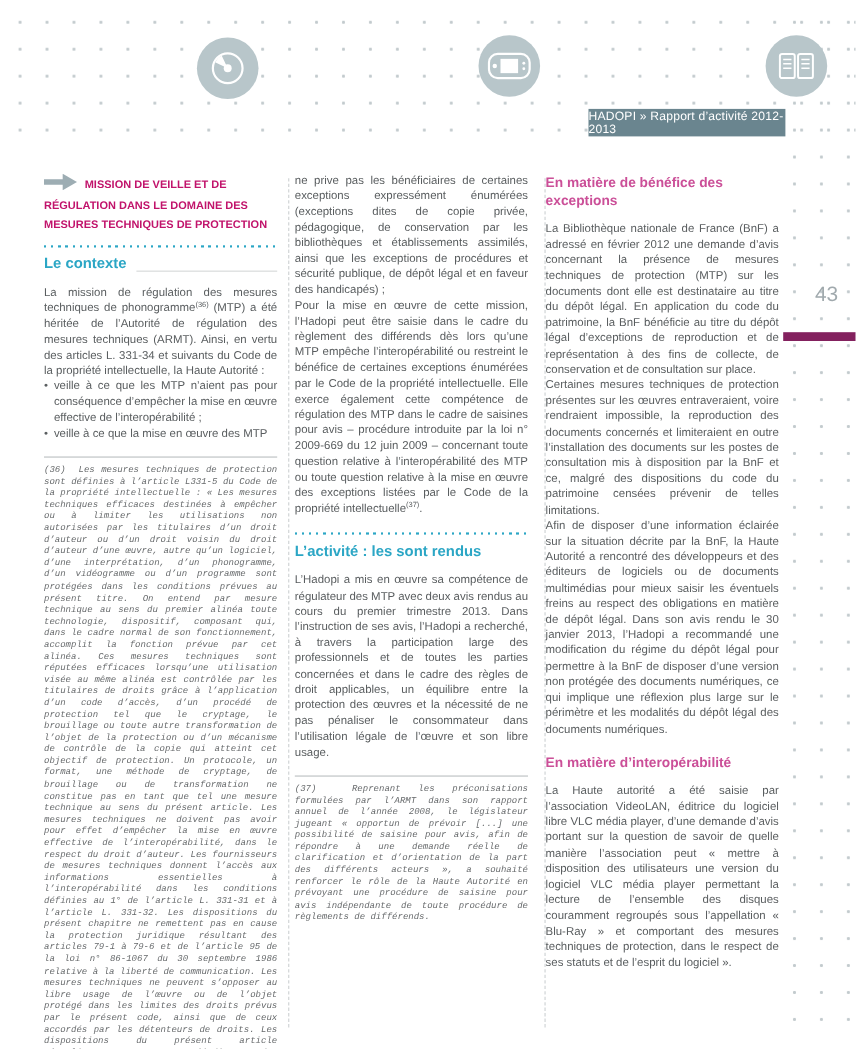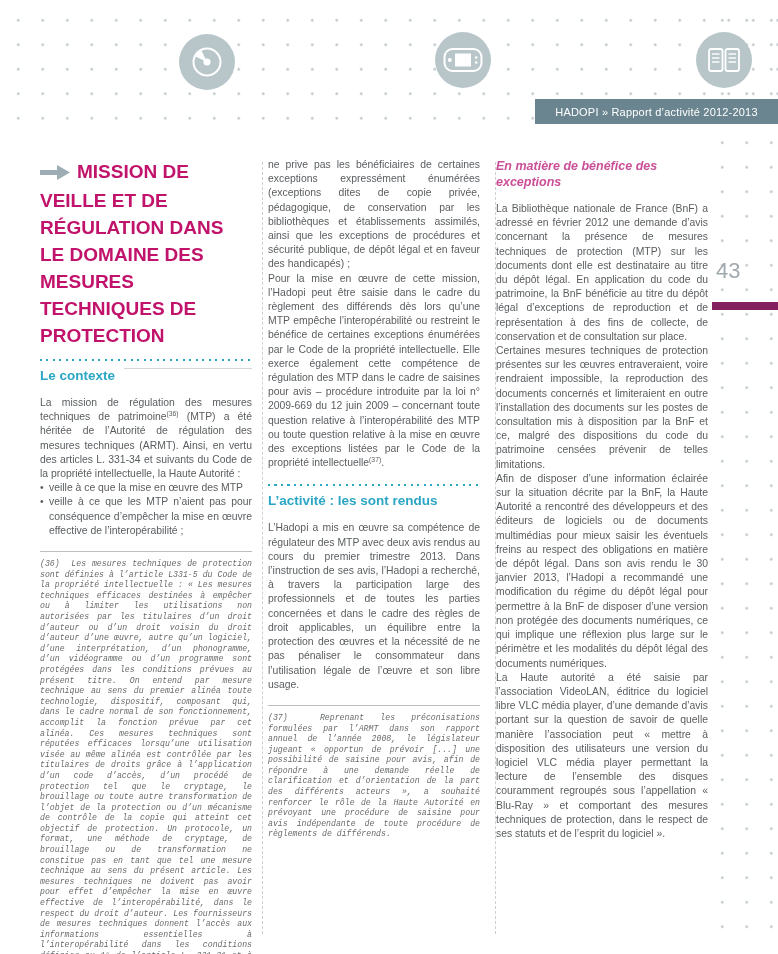--- a/index.html
+++ b/index.html
@@ -22,39 +22,39 @@
 
   .dots{position:absolute;background-image:radial-gradient(circle, var(--dots) 1.2px, transparent 1.5px);background-size:24.5px 24.5px;}
   .dots-top{left:0;top:0;width:778px;height:128px;background-position:6px 8px;}
   .dots-right{left:702px;top:0;width:76px;height:944px;background-position:8px 8px;}
 
   .icon-circle{position:absolute;width:56px;height:56px;border-radius:50%;background:var(--circle);display:flex;align-items:center;justify-content:center;}
   .ic1{left:179px;top:34px;}
   .ic2{left:435px;top:32px;}
   .ic3{left:696px;top:32px;}
 
-  .header-band{position:absolute;left:535px;top:99px;width:243px;height:25px;background:var(--slate);color:#fff;font-size:11px;display:flex;align-items:center;justify-content:center;letter-spacing:.2px;}
+  .header-band{position:absolute;left:535px;top:99px;width:179px;height:25px;background:var(--slate);color:#fff;font-size:11px;display:flex;align-items:center;justify-content:center;letter-spacing:.2px;}
 
-  .page-number{position:absolute;left:716px;top:258px;width:46px;text-align:left;font-size:22px;color:var(--pageno);}
+  .page-number{position:absolute;left:716px;top:258px;width:46px;text-align:right;font-size:19px;color:var(--pageno);}
   .page-number-bar{position:absolute;left:712px;top:302px;width:66px;height:8px;background:var(--bar);}
 
   .content{position:absolute;left:40px;top:158px;width:678px;display:flex;}
   .col{width:212px;color:var(--body);}
   .col + .col{margin-left:16px;}
   .sep{position:absolute;top:4px;width:0;border-left:1px dashed #ccd0d2;height:772px;}
   .sep1{left:222px;}
   .sep2{left:455px;}
 
-  h1.doc-title{color:var(--magenta);font-size:19px;line-height:27px;font-weight:bold;text-transform:uppercase;margin-bottom:10px;}
+  h1.doc-title{color:var(--magenta);font-size:10px;line-height:17px;font-weight:bold;text-transform:uppercase;margin-bottom:10px;}
   .arrow-ic{display:inline-block;vertical-align:-2px;margin-right:7px;}
 
   .dotrule{height:2px;background-image:repeating-linear-gradient(to right, var(--teal) 0 2px, transparent 2px 6.5px);margin:10px 0 7px 0;}
-  h2.section{color:var(--teal);font-size:13.5px;font-weight:bold;display:flex;align-items:flex-start;margin-bottom:13px;}
+  h2.section{color:var(--teal);font-size:13.5px;font-weight:bold;display:flex;align-items:flex-end;margin-bottom:13px;}
   h2.section .hline{flex:1;height:1px;background:var(--rule);margin-left:9px;}
-  h3.sub{color:var(--pink);font-size:12.5px;line-height:16px;font-weight:bold;margin-bottom:12px;font-style:italic;}
+  h3.sub{color:var(--pink);font-size:12.5px;line-height:16px;font-weight:bold;margin-bottom:12px;}
 
   p.body{font-size:10.4px;line-height:14.2px;text-align:justify;}
   sup.ref{font-size:6.8px;vertical-align:4px;line-height:0;}
   ul.bullets{list-style:none;}
   ul.bullets li{font-size:10.4px;line-height:14.2px;text-align:justify;padding-left:9px;position:relative;}
   ul.bullets li::before{content:"\2022";position:absolute;left:0;top:0;}
 
   .footrule{border-top:1.5px solid #b9bec0;margin:13px 0 7px 0;}
   p.footnote{font-size:8.2px;line-height:10.6px;font-style:italic;color:var(--foot);text-align:justify;font-family:Liberation Mono, monospace;}
   .mt2{margin-top:14px;}
@@ -116,24 +116,24 @@
           </svg>
         </span><span>Mission de veille et de régulation dans le domaine des mesures techniques de protection</span>
       </h1>
 
       <div class="dotrule"></div>
       <h2 class="section">
         <span>Le contexte</span>
         <span class="hline"></span>
       </h2>
 
-      <p class="body"><span>La mission de régulation des mesures techniques de patrimoine</span><sup class="ref">(36)</sup><span> (MTP) a été héritée de l’Autorité de régulation des mesures techniques (ARMT). Ainsi, en vertu des articles L. 331-34 et suivants du Code de la propriété intellectuelle, la Haute Autorité :</span></p>
+      <p class="body"><span>La mission de régulation des mesures techniques de phonogramme</span><sup class="ref">(36)</sup><span> (MTP) a été héritée de l’Autorité de régulation des mesures techniques (ARMT). Ainsi, en vertu des articles L. 331-34 et suivants du Code de la propriété intellectuelle, la Haute Autorité :</span></p>
       <ul class="bullets">
+        <li>veille à ce que les MTP n’aient pas pour conséquence d’empêcher la mise en œuvre effective de l’interopérabilité ;</li>
         <li>veille à ce que la mise en œuvre des MTP</li>
-        <li>veille à ce que les MTP n’aient pas pour conséquence d’empêcher la mise en œuvre effective de l’interopérabilité ;</li>
       </ul>
 
       <div class="footrule"></div>
       <p class="footnote"><span>(36)</span>&nbsp;&nbsp;<span>Les mesures techniques de protection sont définies à l’article L331-5 du Code de la propriété intellectuelle : « Les mesures techniques efficaces destinées à empêcher ou à limiter les utilisations non autorisées par les titulaires d’un droit d’auteur ou d’un droit voisin du droit d’auteur d’une œuvre, autre qu’un logiciel, d’une interprétation, d’un phonogramme, d’un vidéogramme ou d’un programme sont protégées dans les conditions prévues au présent titre. On entend par mesure technique au sens du premier alinéa toute technologie, dispositif, composant qui, dans le cadre normal de son fonctionnement, accomplit la fonction prévue par cet alinéa. Ces mesures techniques sont réputées efficaces lorsqu’une utilisation visée au même alinéa est contrôlée par les titulaires de droits grâce à l’application d’un code d’accès, d’un procédé de protection tel que le cryptage, le brouillage ou toute autre transformation de l’objet de la protection ou d’un mécanisme de contrôle de la copie qui atteint cet objectif de protection. Un protocole, un format, une méthode de cryptage, de brouillage ou de transformation ne constitue pas en tant que tel une mesure technique au sens du présent article. Les mesures techniques ne doivent pas avoir pour effet d’empêcher la mise en œuvre effective de l’interopérabilité, dans le respect du droit d’auteur. Les fournisseurs de mesures techniques donnent l’accès aux informations essentielles à l’interopérabilité dans les conditions définies au 1° de l’article L. 331-31 et à l’article L. 331-32. Les dispositions du présent chapitre ne remettent pas en cause la protection juridique résultant des articles 79-1 à 79-6 et de l’article 95 de la loi n° 86-1067 du 30 septembre 1986 relative à la liberté de communication. Les mesures techniques ne peuvent s’opposer au libre usage de l’œuvre ou de l’objet protégé dans les limites des droits prévus par le présent code, ainsi que de ceux accordés par les détenteurs de droits. Les dispositions du présent article s’appliquent sans préjudice des dispositions de l’article L. 122-6-1 du présent code. »</span></p>
     </div>
 
     <div class="col">
       <p class="body">ne prive pas les bénéficiaires de certaines exceptions expressément énumérées (exceptions dites de copie privée, pédagogique, de conservation par les bibliothèques et établissements assimilés, ainsi que les exceptions de procédures et sécurité publique, de dépôt légal et en faveur des handicapés) ;</p>
       <p class="body"><span>Pour la mise en œuvre de cette mission, l’Hadopi peut être saisie dans le cadre du règlement des différends dès lors qu’une MTP empêche l’interopérabilité ou restreint le bénéfice de certaines exceptions énumérées par le Code de la propriété intellectuelle. Elle exerce également cette compétence de régulation des MTP dans le cadre de saisines pour avis – procédure introduite par la loi n° 2009-669 du 12 juin 2009 – concernant toute question relative à l’interopérabilité des MTP ou toute question relative à la mise en œuvre des exceptions listées par le Code de la propriété intellectuelle</span><sup class="ref">(37)</sup><span>.</span></p>
 
@@ -146,17 +146,18 @@
 
       <div class="footrule"></div>
       <p class="footnote"><span>(37)</span>&nbsp;&nbsp;<span>Reprenant les préconisations formulées par l’ARMT dans son rapport annuel de l’année 2008, le législateur jugeant « opportun de prévoir [...] une possibilité de saisine pour avis, afin de répondre à une demande réelle de clarification et d’orientation de la part des différents acteurs », a souhaité renforcer le rôle de la Haute Autorité en prévoyant une procédure de saisine pour avis indépendante de toute procédure de règlements de différends.</span></p>
     </div>
 
     <div class="col">
       <h3 class="sub">En matière de bénéfice des exceptions</h3>
       <p class="body">La Bibliothèque nationale de France (BnF) a adressé en février 2012 une demande d’avis concernant la présence de mesures techniques de protection (MTP) sur les documents dont elle est destinataire au titre du dépôt légal. En application du code du patrimoine, la BnF bénéficie au titre du dépôt légal d’exceptions de reproduction et de représentation à des fins de collecte, de conservation et de consultation sur place.</p>
       <p class="body">Certaines mesures techniques de protection présentes sur les œuvres entraveraient, voire rendraient impossible, la reproduction des documents concernés et limiteraient en outre l’installation des documents sur les postes de consultation mis à disposition par la BnF et ce, malgré des dispositions du code du patrimoine censées prévenir de telles limitations.</p>
       <p class="body">Afin de disposer d’une information éclairée sur la situation décrite par la BnF, la Haute Autorité a rencontré des développeurs et des éditeurs de logiciels ou de documents multimédias pour mieux saisir les éventuels freins au respect des obligations en matière de dépôt légal. Dans son avis rendu le 30 janvier 2013, l’Hadopi a recommandé une modification du régime du dépôt légal pour permettre à la BnF de disposer d’une version non protégée des documents numériques, ce qui implique une réflexion plus large sur le périmètre et les modalités du dépôt légal des documents numériques.</p>
+      <h3 class="sub mt2">En matière d’interopérabilité</h3>
       <p class="body">La Haute autorité a été saisie par l’association VideoLAN, éditrice du logiciel libre VLC média player, d’une demande d’avis portant sur la question de savoir de quelle manière l’association peut « mettre à disposition des utilisateurs une version du logiciel VLC média player permettant la lecture de l’ensemble des disques couramment regroupés sous l’appellation « Blu-Ray » et comportant des mesures techniques de protection, dans le respect de ses statuts et de l’esprit du logiciel ».</p>
     </div>
   </div>
 
 </div>
 
 </body></html>

